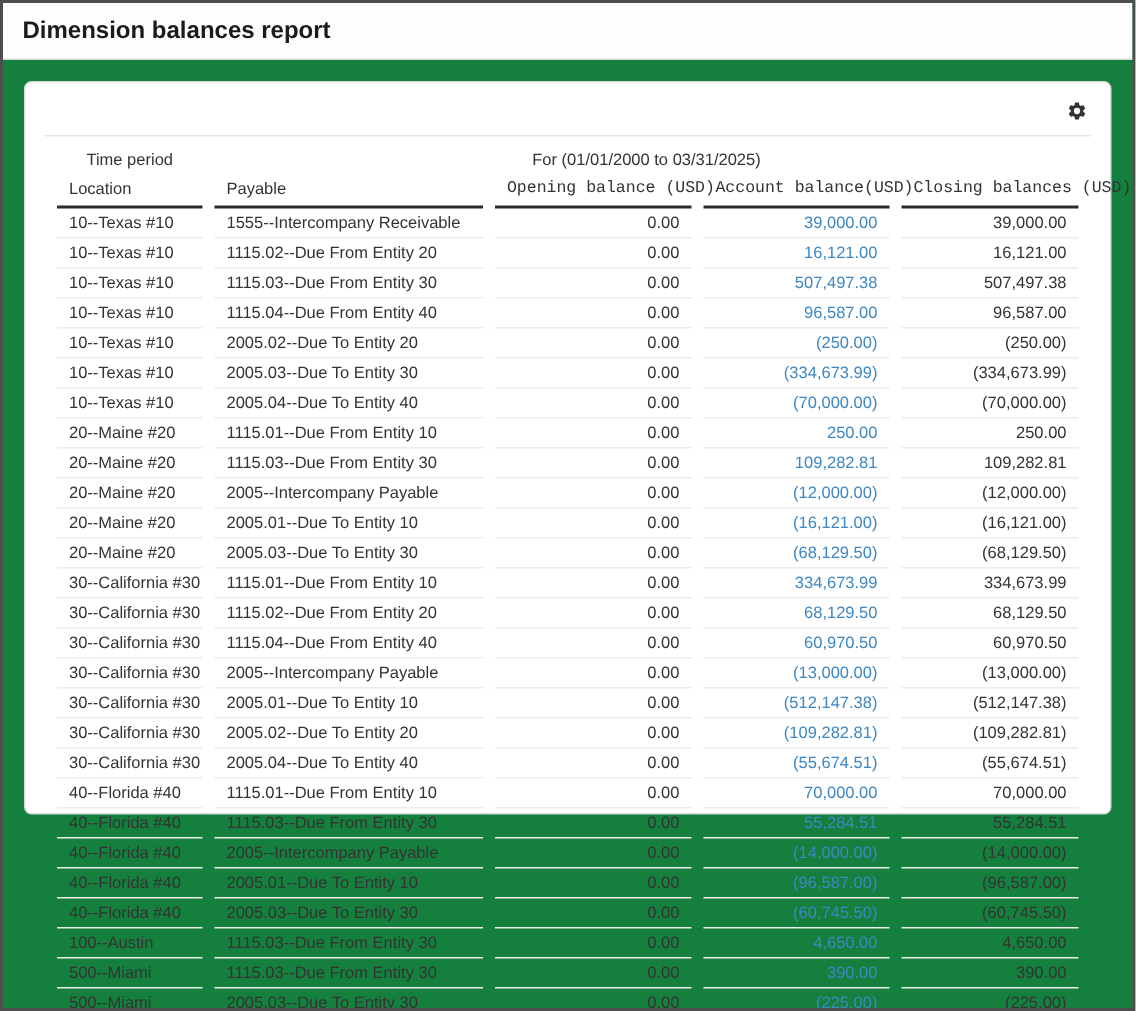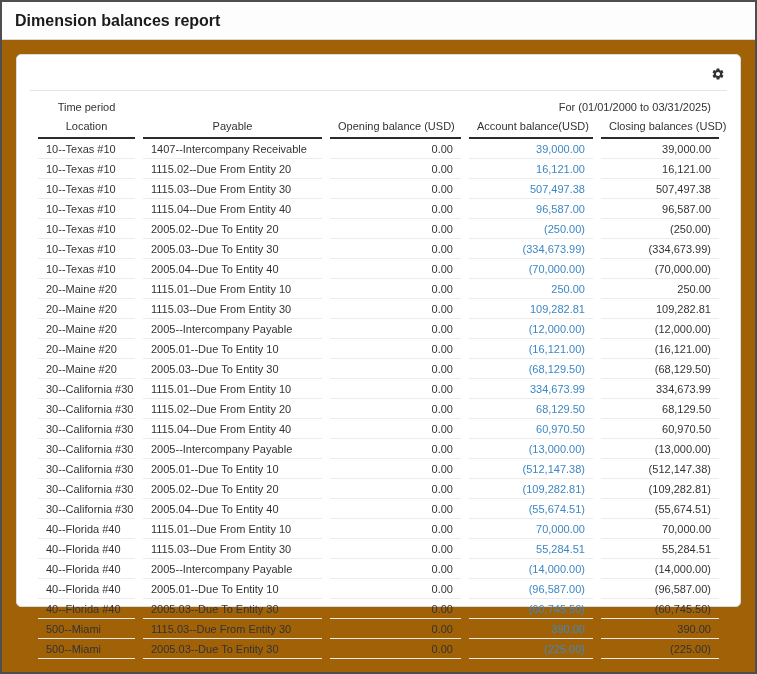--- a/index.html
+++ b/index.html
@@ -1,42 +1,42 @@
 <!DOCTYPE html>
 <html><head>
 <meta charset="utf-8">
 <style>
   html,body{margin:0;padding:0;background:#fff;}
   .frame{
     width:757px;height:674px;box-sizing:border-box;
-    border:2px solid #4e4e4e;background:#a16207;
+    border:2px solid #4e4e4e;background:#15803d;
     font-family:"Liberation Sans","DejaVu Sans",sans-serif;
     overflow:hidden;
   }
   .titlebar{background:#fdfdfd;padding:10px 13px 9px;border-bottom:1px solid #d8d8d8;}
   .page-title{font-size:16px;font-weight:bold;color:#1b1b1b;}
   .body-area{padding:14px;}
   .card{
     background:#fff;border:1px solid #d8dbdf;border-radius:5px;
-    height:553px;box-sizing:border-box;padding:8px 13px 0;
+    height:489px;box-sizing:border-box;padding:8px 13px 0;
   }
   .card-toolbar{display:flex;justify-content:flex-end;align-items:center;
     padding:4px 2px 9px;border-bottom:1px solid #e4e4e4;}
   .gear-btn{background:none;border:none;padding:0;margin:0;cursor:pointer;line-height:0;}
   .report-table{
     width:100%;border-collapse:separate;border-spacing:8px 0;table-layout:fixed;
     margin-top:3px;font-size:11px;color:#333;
   }
   .report-table th{font-weight:normal;color:#333;}
   .tp-row th{padding:7px 8px 5px;white-space:nowrap;}
   .tp-label{text-align:center;}
-  .tp-value{text-align:right;}
+  .tp-value{text-align:center;}
   .head-row th{border-bottom:2px solid #2b2b2b;padding:2px 8px 5px;white-space:nowrap;}
-  .th-left{text-align:center;}
-  .th-right{text-align:left;}
+  .th-left{text-align:left;}
+  .th-right{text-align:left;font-family:Liberation Mono, monospace;}
   .report-table td{
     height:17px;padding:1px 8px;border-bottom:1px solid #ececec;
     white-space:nowrap;overflow:hidden;vertical-align:middle;
   }
   td.num{text-align:right;}
   td.link{cursor:pointer;}
 </style>
 </head>
 <body>
 
@@ -72,21 +72,21 @@
             <th class="th-left">Location</th>
             <th class="th-left">Payable</th>
             <th class="th-right">Opening balance (USD)</th>
             <th class="th-right">Account balance(USD)</th>
             <th class="th-right">Closing balances (USD)</th>
           </tr>
         </thead>
         <tbody id="table-body">
             <tr>
               <td>10--Texas #10</td>
-              <td>1407--Intercompany Receivable</td>
+              <td>1555--Intercompany Receivable</td>
               <td class="num">0.00</td>
               <td class="num link" style="color: rgb(62, 135, 195);">39,000.00</td>
               <td class="num">39,000.00</td>
             </tr>
             <tr>
               <td>10--Texas #10</td>
               <td>1115.02--Due From Entity 20</td>
               <td class="num">0.00</td>
               <td class="num link" style="color: rgb(62, 135, 195);">16,121.00</td>
               <td class="num">16,121.00</td>
@@ -237,20 +237,27 @@
               <td class="num">0.00</td>
               <td class="num link" style="color: rgb(62, 135, 195);">(96,587.00)</td>
               <td class="num">(96,587.00)</td>
             </tr>
             <tr>
               <td>40--Florida #40</td>
               <td>2005.03--Due To Entity 30</td>
               <td class="num">0.00</td>
               <td class="num link" style="color: rgb(62, 135, 195);">(60,745.50)</td>
               <td class="num">(60,745.50)</td>
+            </tr>
+            <tr>
+              <td>100--Austin</td>
+              <td>1115.03--Due From Entity 30</td>
+              <td class="num">0.00</td>
+              <td class="num link" style="color: rgb(62, 135, 195);">4,650.00</td>
+              <td class="num">4,650.00</td>
             </tr>
             <tr>
               <td>500--Miami</td>
               <td>1115.03--Due From Entity 30</td>
               <td class="num">0.00</td>
               <td class="num link" style="color: rgb(62, 135, 195);">390.00</td>
               <td class="num">390.00</td>
             </tr>
             <tr>
               <td>500--Miami</td>

